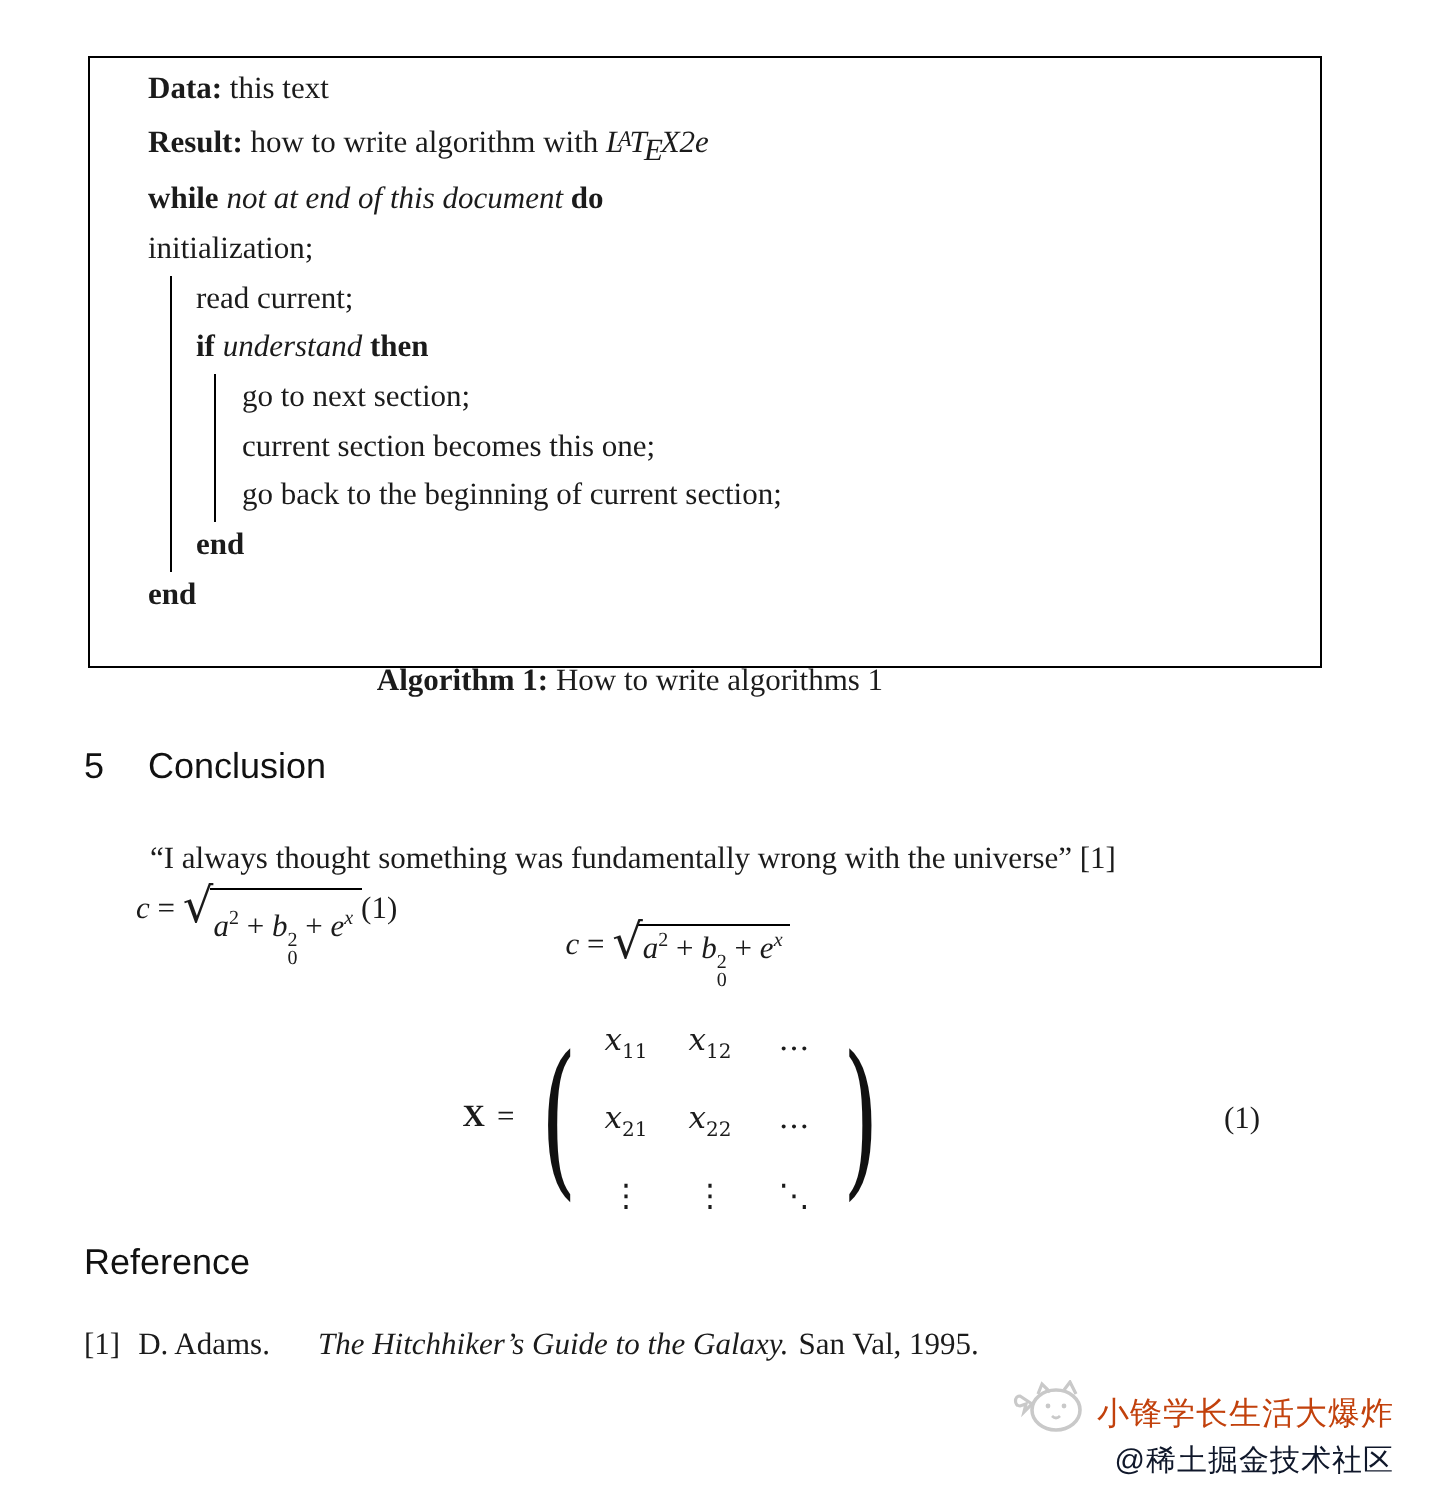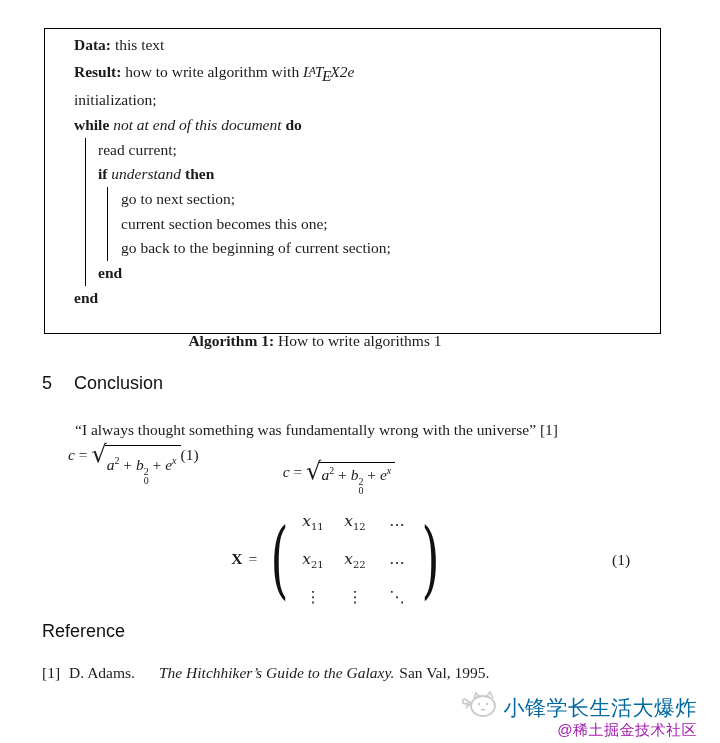--- a/index.html
+++ b/index.html
@@ -73,32 +73,32 @@
   .eq-number{position:absolute;left:568px;top:36px;font-size:15.5px;}
   
   .ref-item{position:absolute;left:42px;top:664px;font-size:15.5px;white-space:nowrap;}
   .ref-marker{margin-right:9px;}
   .ref-authors{margin-right:24px;}
   .ref-title{font-style:italic;margin-right:5px;}
   
   .watermark{position:absolute;right:23px;bottom:3px;text-align:right;
     font-family:"Liberation Sans",sans-serif;}
   .wm-row1{display:flex;align-items:center;justify-content:flex-end;}
-  .wm-line1{font-size:21px;color:#0369a1;letter-spacing:0.5px;}
-  .wm-line2{font-size:15px;color:#a21caf;letter-spacing:0.5px;margin-top:-4px;}
+  .wm-line1{font-size:16px;color:#c2410c;letter-spacing:0.5px;}
+  .wm-line2{font-size:15px;color:#0f172a;letter-spacing:0.5px;margin-top:-4px;}
   .wm-icon{margin-right:5px;}
 </style>
 </head>
 <body>
 
 <div class="algo-box">
   <div class="algo-line"><b>Data:</b> <span>this text</span></div>
   <div class="algo-line"><b>Result:</b> <span>how to write algorithm with</span> <span class="latex"><span>L</span><span class="lx-a">A</span><span>T</span><span class="lx-e">E</span><span>X2e</span></span></div>
+  <div class="algo-line"><b>while</b> <i>not at end of this document</i> <b>do</b></div>
   <div class="algo-line">initialization;</div>
-  <div class="algo-line"><b>while</b> <i>not at end of this document</i> <b>do</b></div>
   <div class="algo-block">
     <div class="algo-line">read current;</div>
     <div class="algo-line"><b>if</b> <i>understand</i> <b>then</b></div>
     <div class="algo-block">
       <div class="algo-line">go to next section;</div>
       <div class="algo-line">current section becomes this one;</div>
     </div>
     <div class="algo-block">
       <div class="algo-line">go back to the beginning of current section;</div>
     </div>

